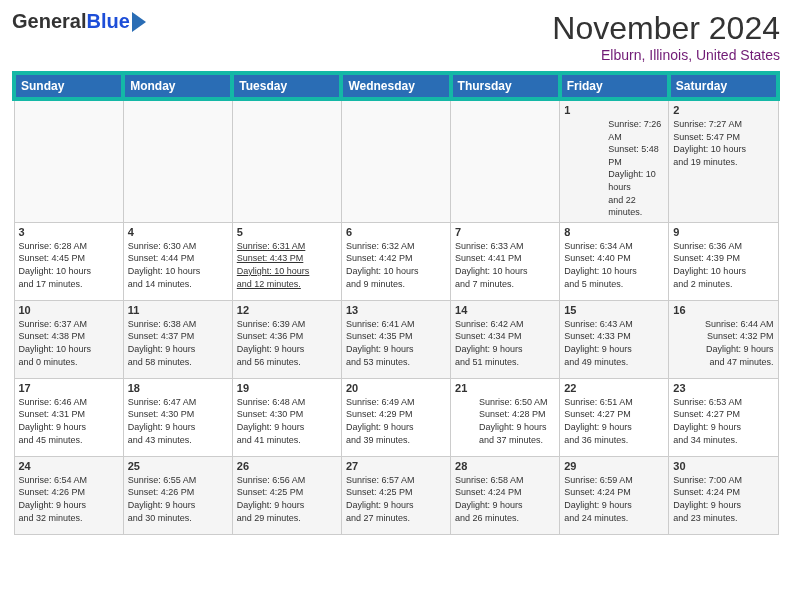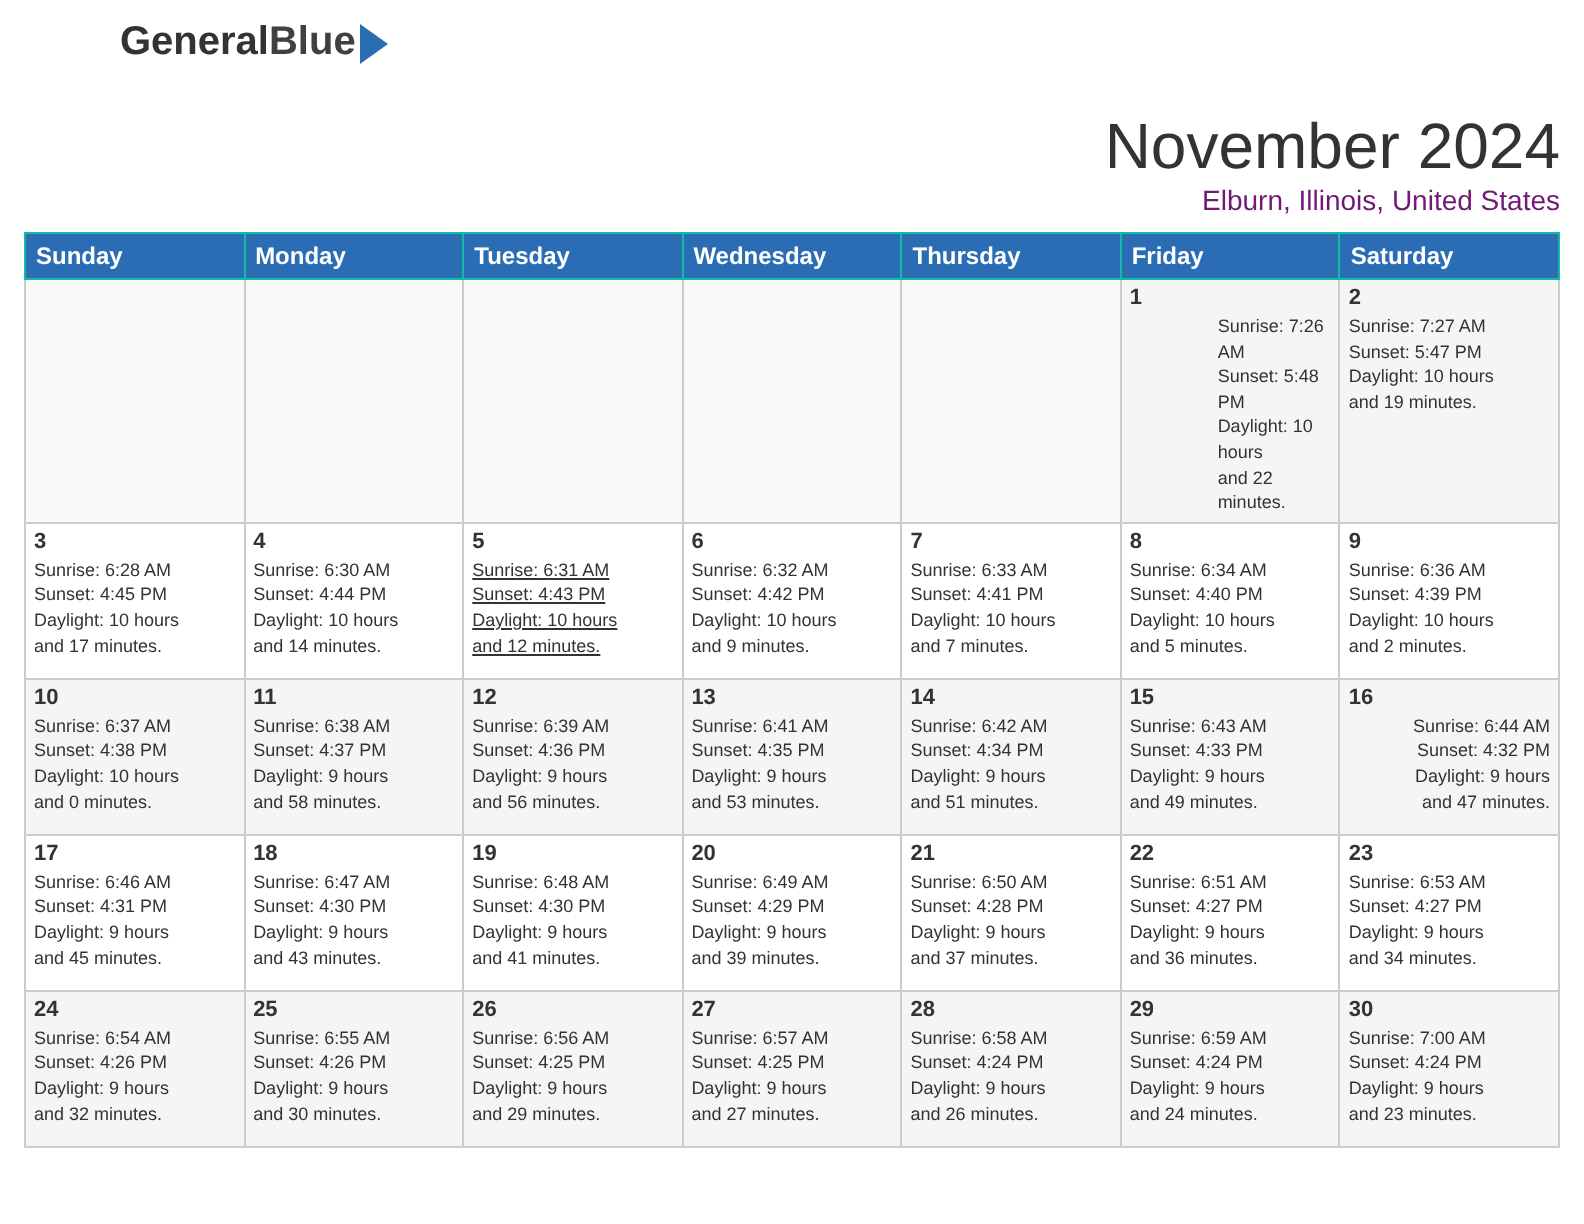--- a/index.html
+++ b/index.html
@@ -17,43 +17,41 @@
     .header {
       display: flex;
       justify-content: space-between;
       align-items: flex-start;
       margin-bottom: 8px;
     }
     .logo {
       display: flex;
       flex-direction: column;
       align-items: flex-start;
-      margin-left: 48px;
     }
     .logo-text {
       display: flex;
       align-items: center;
       font-size: 20px;
       font-weight: bold;
       color: #333;
     }
     .logo-general { color: #333; font-weight: bold; }
-    .logo-blue { color: #404040; font-weight: bold; }
+    .logo-blue { color: #1d4ed8; font-weight: bold; }
     .logo-arrow {
       width: 0;
       height: 0;
       border-top: 10px solid transparent;
       border-bottom: 10px solid transparent;
       border-left: 14px solid #2a6db5;
       display: inline-block;
       margin-left: 2px;
     }
     .title-block {
       text-align: right;
-      margin-top: 45px;
     }
     .month-title {
       font-size: 32px;
       font-weight: normal;
       color: #333;
     }
     .location {
       font-size: 14px;
       color: #701a75;
     }
@@ -62,21 +60,21 @@
       border-collapse: collapse;
       table-layout: fixed;
     }
     .calendar th {
       background-color: #2a6db5;
       color: #fff;
       text-align: left;
       padding: 4px 5px;
       font-size: 12px;
       font-weight: bold;
-      border: 1px solid #14b8a6;
+      border: 4px solid #14b8a6;
     }
     .calendar td {
       border: 1px solid #ccc;
       vertical-align: top;
       padding: 3px 4px;
       font-size: 9.5px;
       color: #333;
       height: 78px;
       background: #fff;
     }
@@ -280,21 +278,21 @@
           </td>
           <td>
             <span class="day-num">20</span>
             <div class="day-info" style="white-space: pre-line;">Sunrise: 6:49 AM
 Sunset: 4:29 PM
 Daylight: 9 hours
 and 39 minutes.</div>
           </td>
           <td>
             <span class="day-num">21</span>
-            <div class="day-info" style="white-space: pre-line;">Sunrise: 6:50 AM
+            <div class="day-info" style="white-space: pre-line; margin-left: 24px;">Sunrise: 6:50 AM
 Sunset: 4:28 PM
 Daylight: 9 hours
 and 37 minutes.</div>
           </td>
           <td>
             <span class="day-num">22</span>
             <div class="day-info" style="white-space: pre-line;">Sunrise: 6:51 AM
 Sunset: 4:27 PM
 Daylight: 9 hours
 and 36 minutes.</div>

